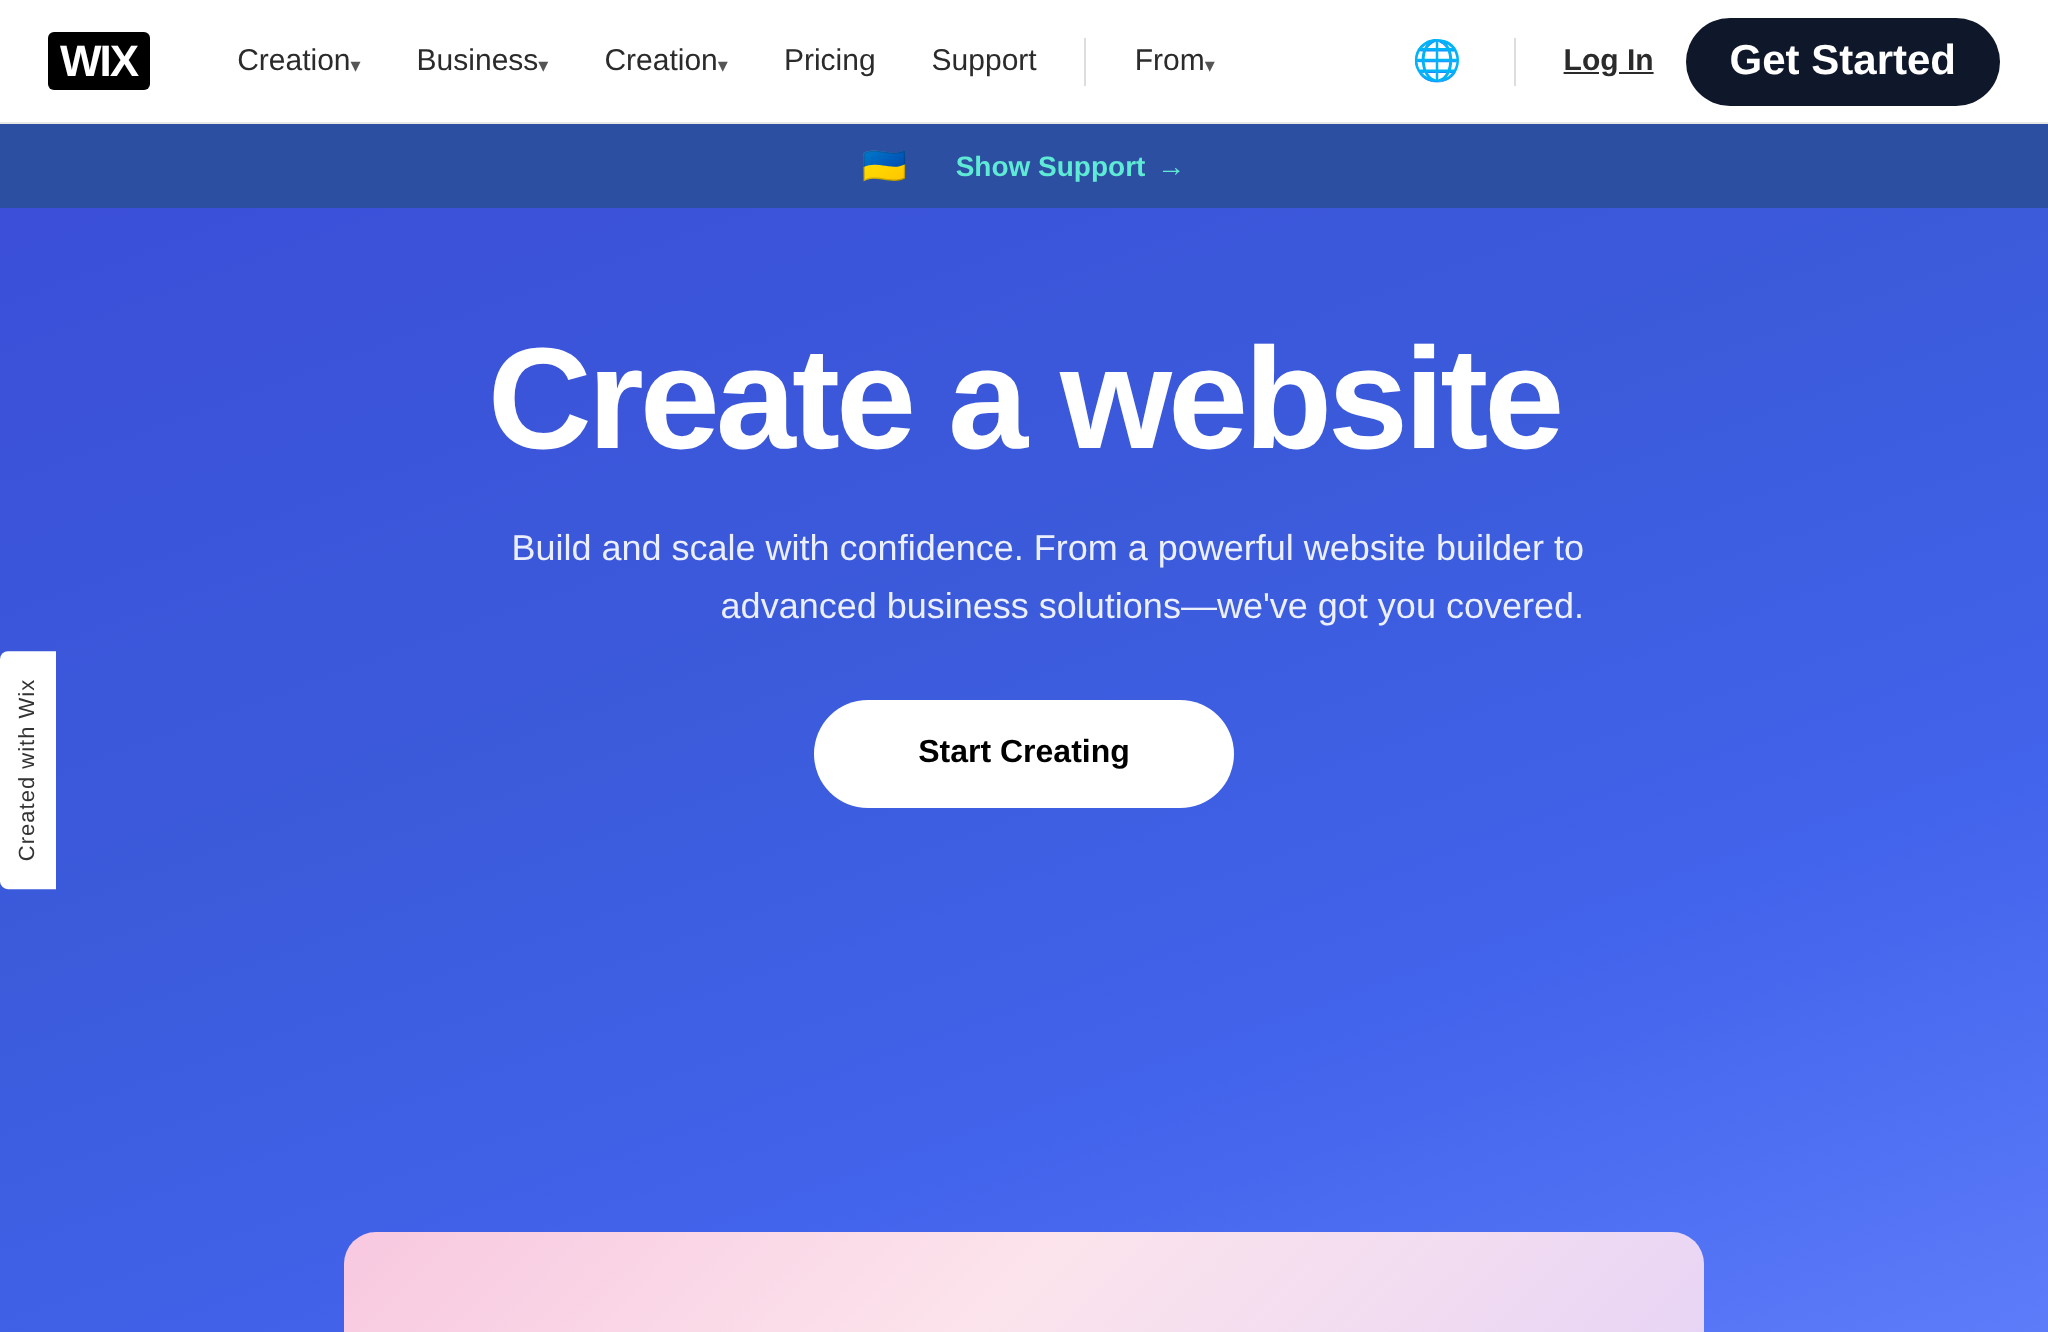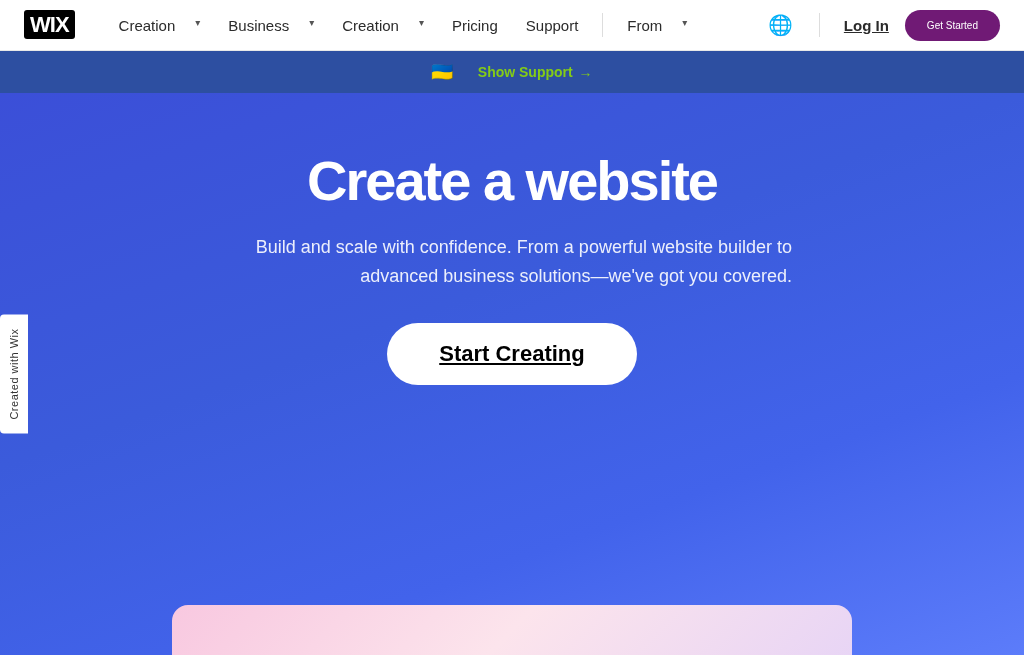--- a/index.html
+++ b/index.html
@@ -11,21 +11,21 @@
       font-family: -apple-system, BlinkMacSystemFont, 'Segoe UI', Helvetica, Arial, sans-serif;
       width: 1024px;
       height: 666px;
       overflow: hidden;
       position: relative;
     }
 
     
     .navbar {
       background: #fff;
-      height: 51px;
+      height: 62px;
       display: flex;
       align-items: center;
       padding: 0 24px;
       border-bottom: 1px solid #e8e8e8;
       position: relative;
       z-index: 10;
     }
     .navbar-logo {
       font-size: 22px;
       font-weight: 900;
@@ -42,22 +42,22 @@
       font-weight: 900;
     }
     .navbar-links {
       display: flex;
       align-items: center;
       gap: 4px;
       flex: 1;
     }
     .nav-item {
       display: flex;
-      align-items: flex-start;
-      gap: 20px;
+      align-items: flex-end;
+      gap: 0;
       padding: 8px 12px;
       font-size: 15px;
       color: #2b2b2b;
       cursor: pointer;
       border-radius: 4px;
       font-weight: 500;
     }
     .nav-chevron {
       font-size: 10px;
       color: #555;
@@ -90,47 +90,47 @@
       background: transparent;
       border: none;
       font-size: 15px;
       font-weight: 700;
       color: #2b2b2b;
       cursor: pointer;
       text-decoration: underline;
       padding: 8px 4px;
     }
     .get-started-btn {
-      background: #701a75;
+      background: #0f172a;
       color: #fff;
       border: none;
       border-radius: 24px;
       padding: 10px 22px;
-      font-size: 10px;
-      font-weight: 400;
+      font-size: 21px;
+      font-weight: 700;
       cursor: pointer;
     }
 
     
     .ukraine-banner {
       background: #2d4fa1;
       height: 42px;
       display: flex;
       align-items: center;
       justify-content: center;
       gap: 8px;
       font-size: 14px;
       color: #fff;
     }
     .ukraine-flag {
       font-size: 18px;
     }
     .show-support-link {
       font-weight: 700;
-      color: #84cc16;
+      color: #5eead4;
       cursor: pointer;
       margin-left: 16px;
     }
     .arrow {
       margin-left: 2px;
     }
 
     
     .hero {
       background: linear-gradient(160deg, #3b4fd8 0%, #3b5bdb 40%, #4263eb 70%, #5c7cfa 100%);
@@ -139,21 +139,21 @@
       flex-direction: column;
       align-items: center;
       justify-content: flex-start;
       padding-top: 60px;
       position: relative;
       text-align: center;
       overflow: hidden;
     }
     .hero-title {
       color: #fff;
-      font-size: 56px;
+      font-size: 72px;
       font-weight: 900;
       line-height: 1.0;
       letter-spacing: -2px;
       max-width: 900px;
       margin-bottom: 24px;
     }
     .hero-subtitle {
       color: rgba(255,255,255,0.9);
       font-size: 18px;
       font-weight: 400;
@@ -161,25 +161,24 @@
       line-height: 1.6;
       margin-bottom: 32px;
       text-align: right;
     }
     .start-creating-btn {
       background: #fff;
       color: #000;
       border: none;
       border-radius: 32px;
       padding: 18px 52px;
-      font-size: 22px;
+      font-size: 16px;
       font-weight: 600;
       cursor: pointer;
       margin-bottom: 0;
-      text-decoration: underline;
     }
     .try-note {
       color: rgba(255,255,255,0.85);
       font-size: 14px;
     }
 
     
     .side-label {
       position: absolute;
       left: 0;

